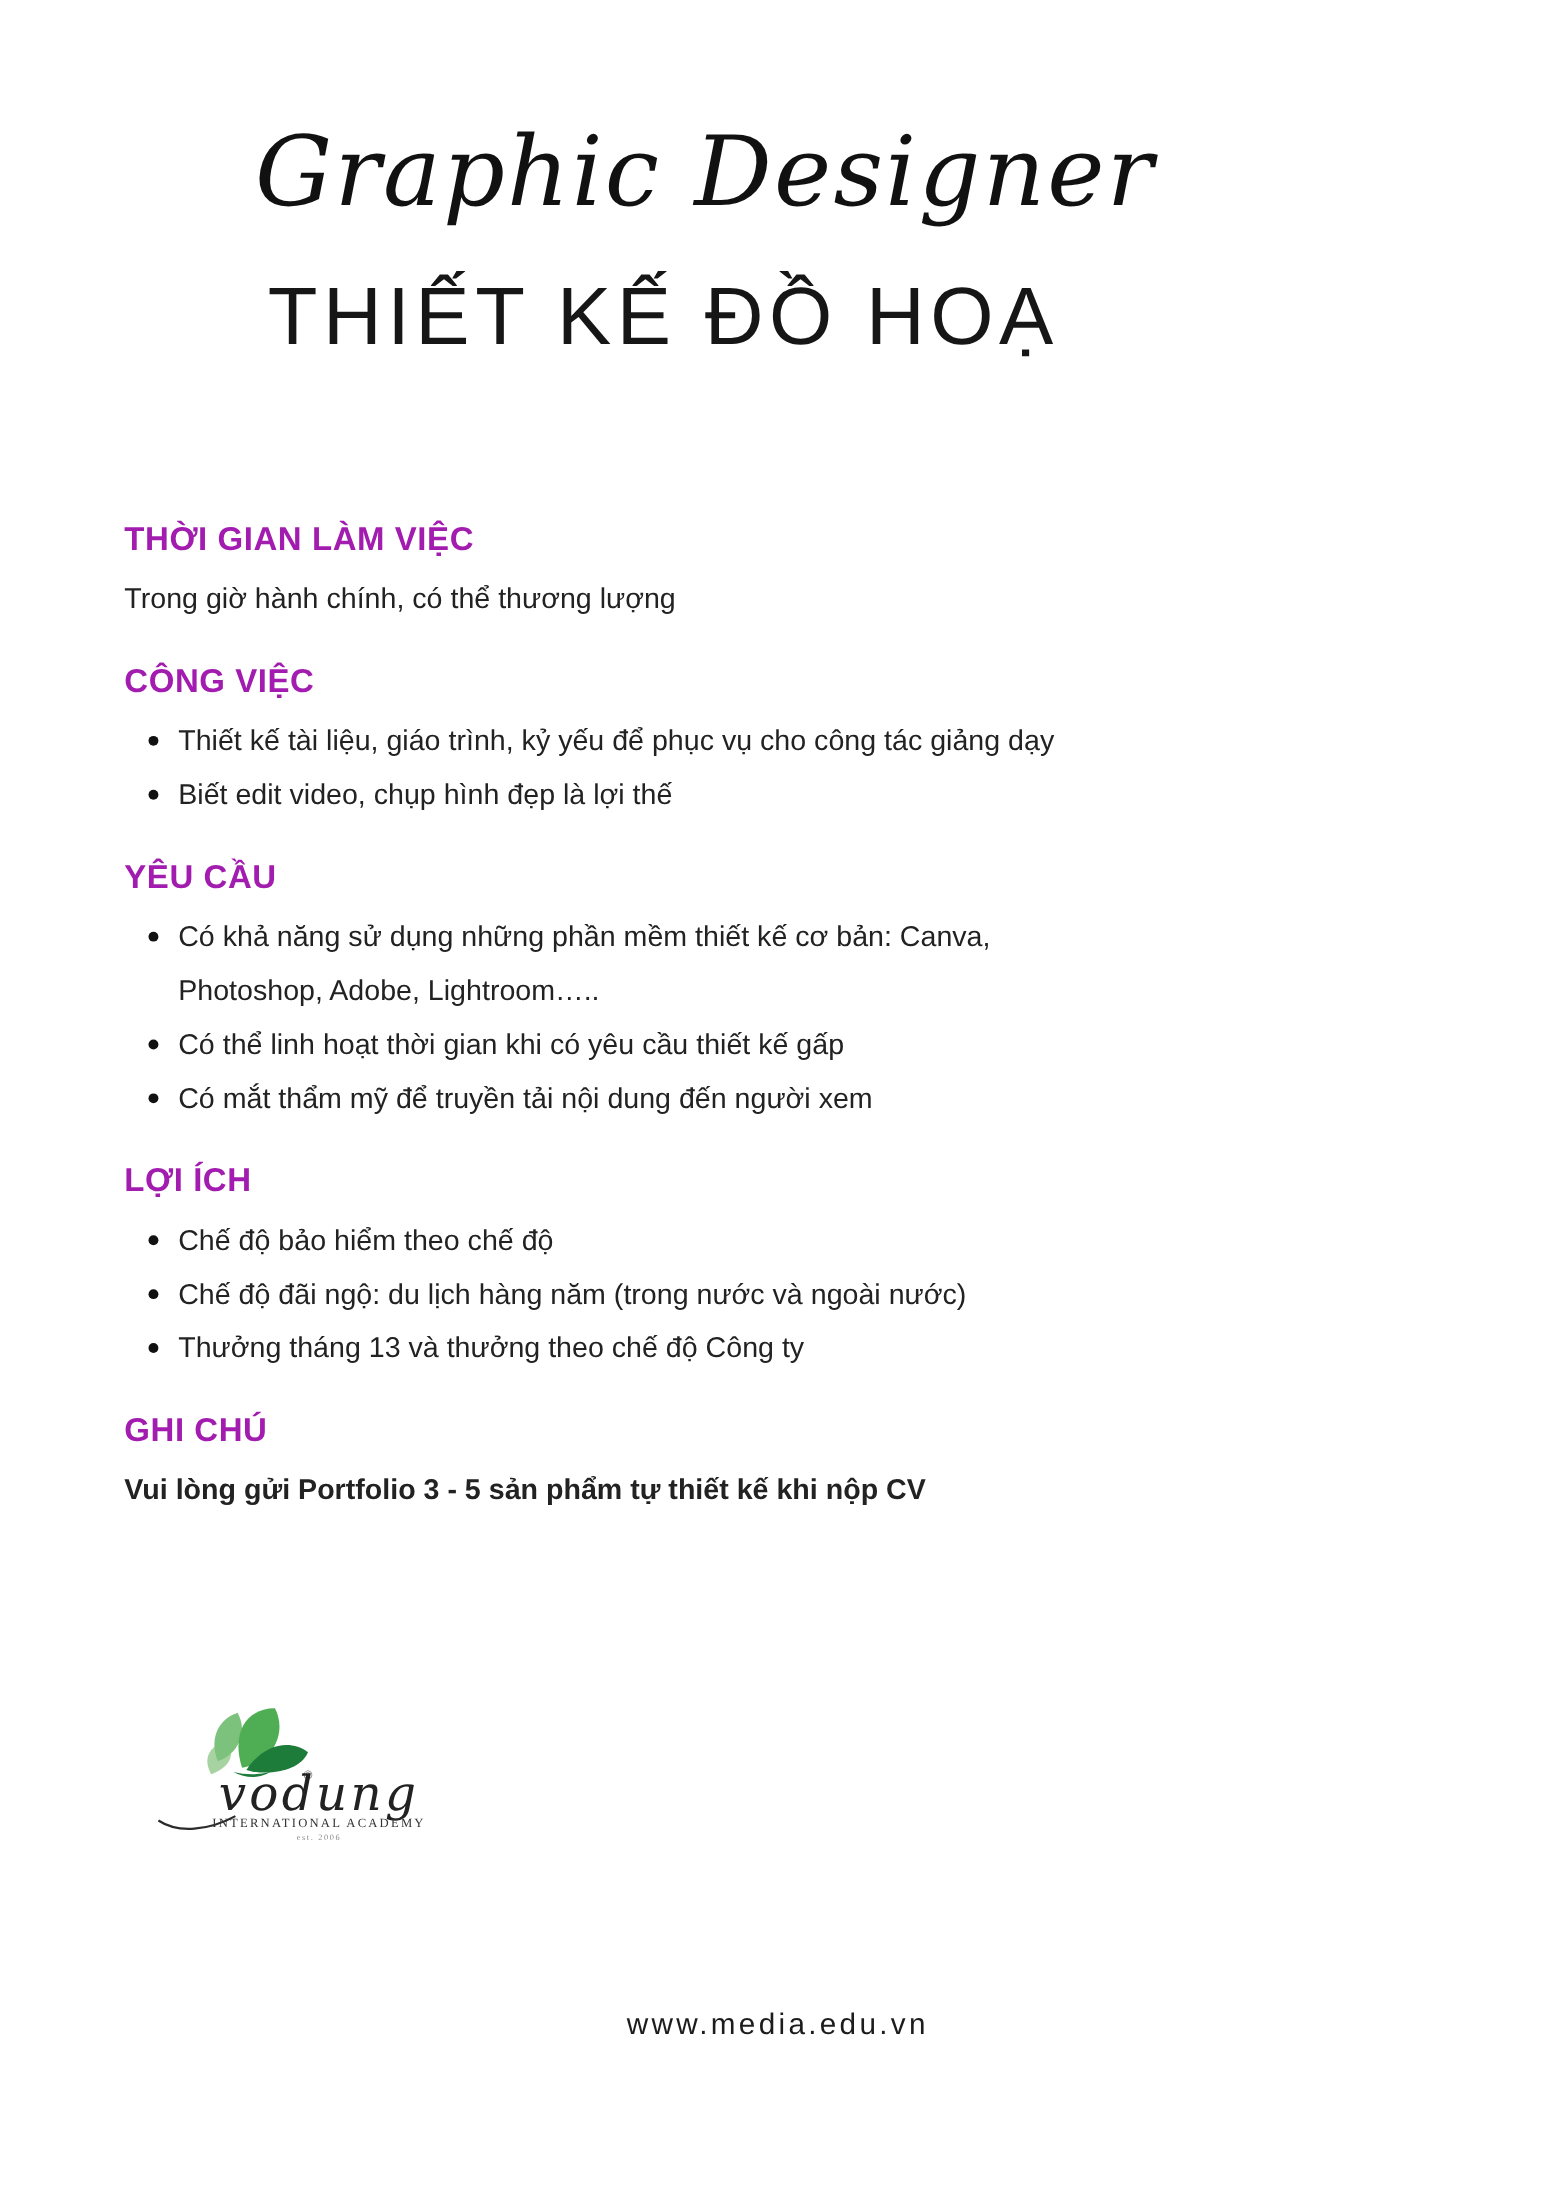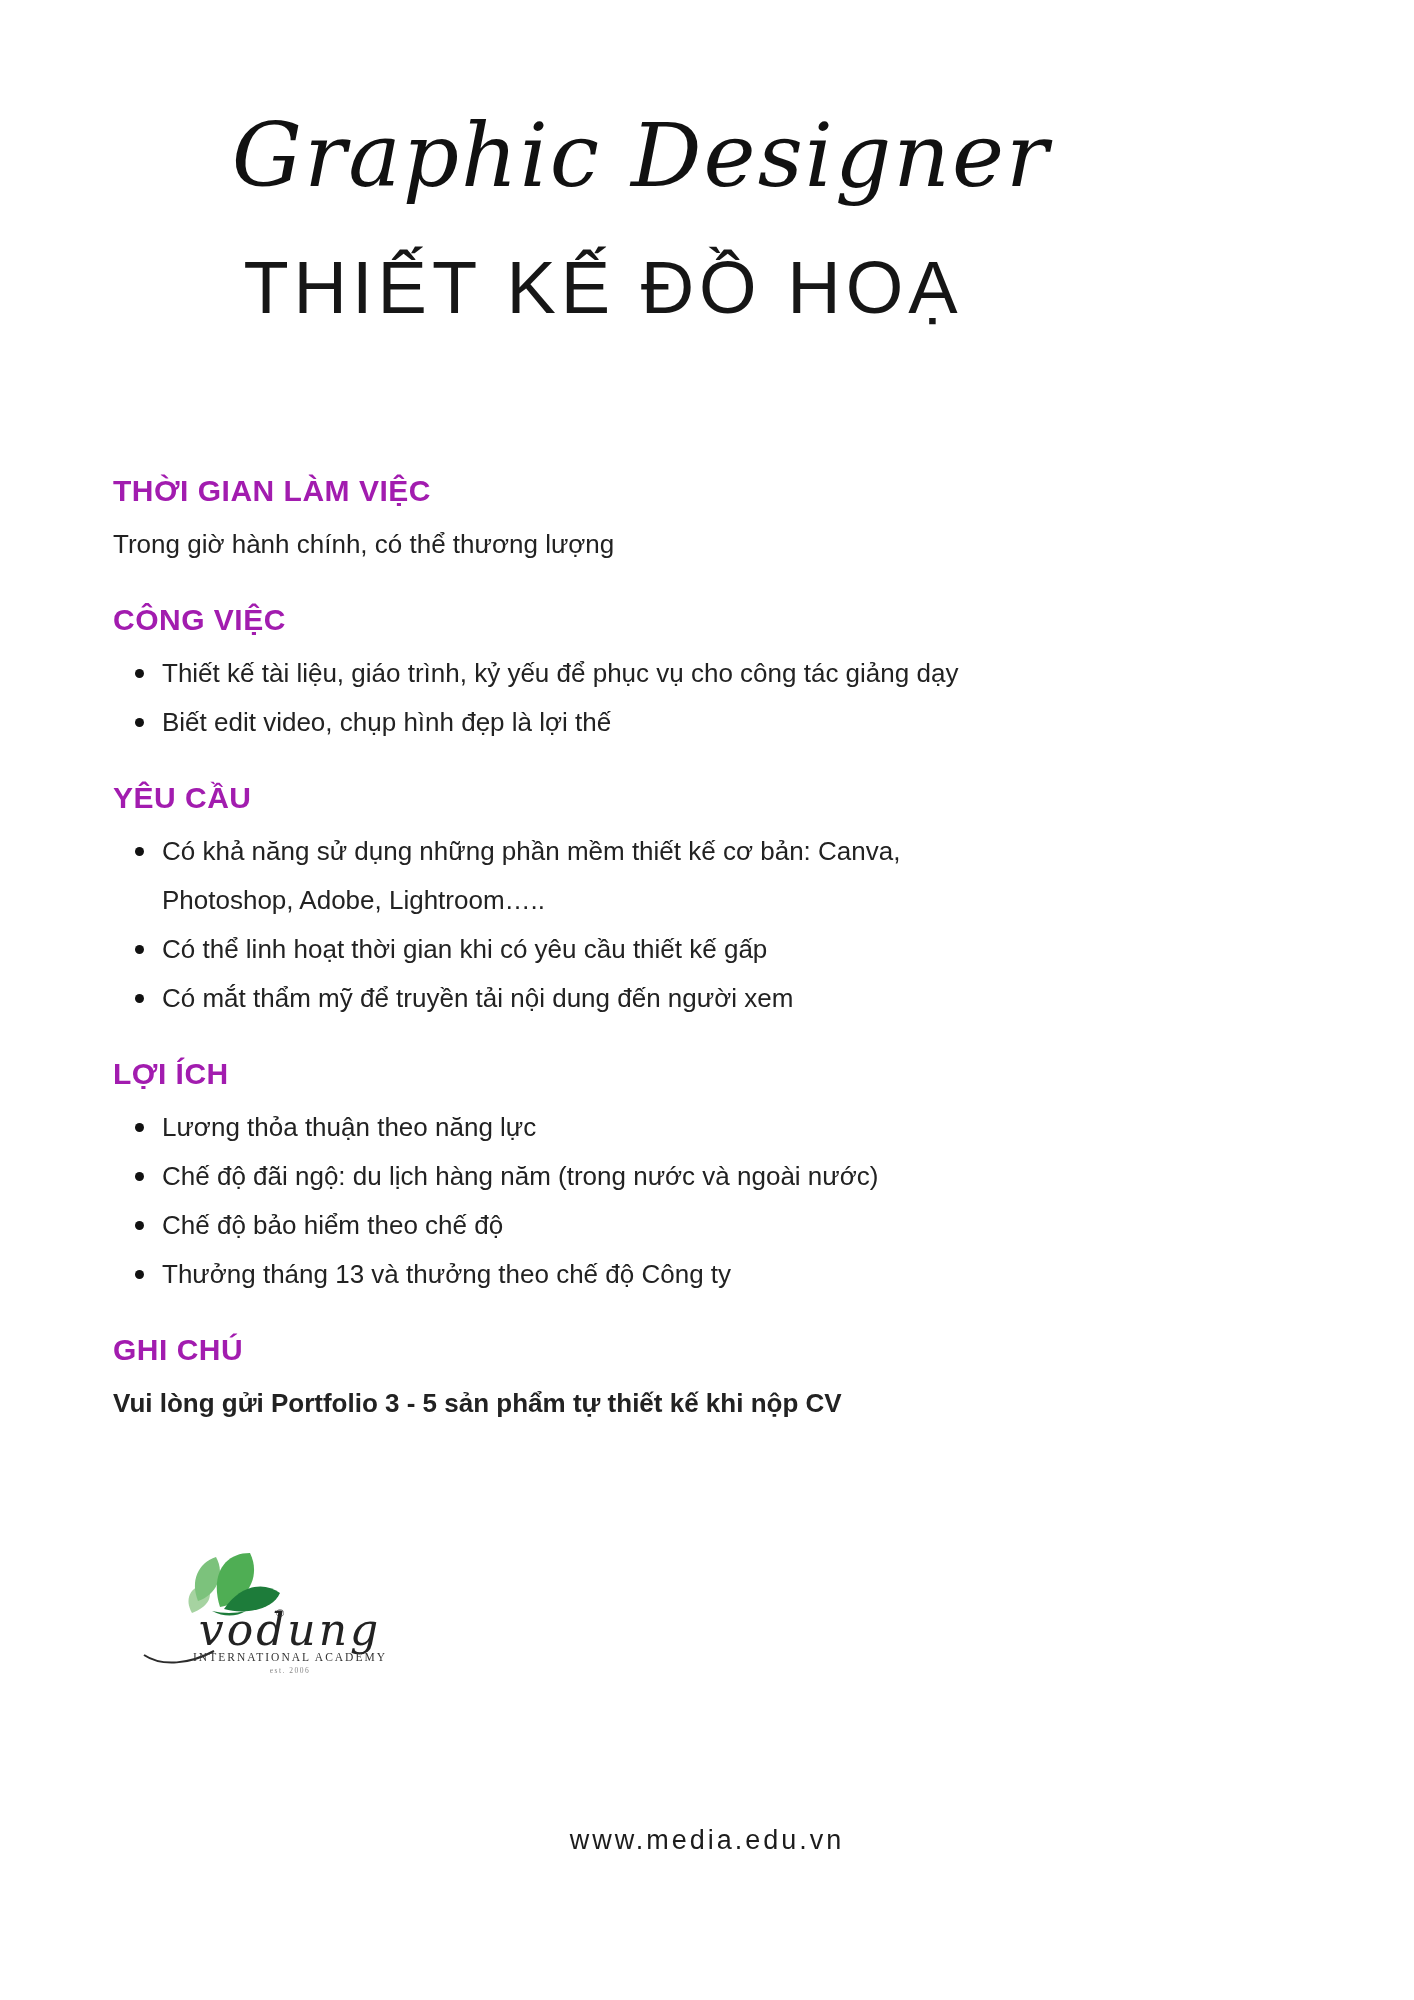--- a/index.html
+++ b/index.html
@@ -89,29 +89,25 @@
           <span>Có mắt thẩm mỹ để truyền tải nội dung đến người xem</span>
         </li>
     </ul>
   </div>
 
   <div class="section">
     <h2>LỢI ÍCH</h2>
     <ul>
       <li>
           <span class="dot"></span>
-          <span>Lương thỏa thuận theo năng lực</span>
+          <span>Chế độ bảo hiểm theo chế độ</span>
         </li>
       <li>
           <span class="dot"></span>
           <span>Chế độ đãi ngộ: du lịch hàng năm (trong nước và ngoài nước)</span>
-        </li>
-      <li>
-          <span class="dot"></span>
-          <span>Chế độ bảo hiểm theo chế độ</span>
         </li>
       <li>
           <span class="dot"></span>
           <span>Thưởng tháng 13 và thưởng theo chế độ Công ty</span>
         </li>
     </ul>
   </div>
 
   <div class="section">
     <h2>GHI CHÚ</h2>

